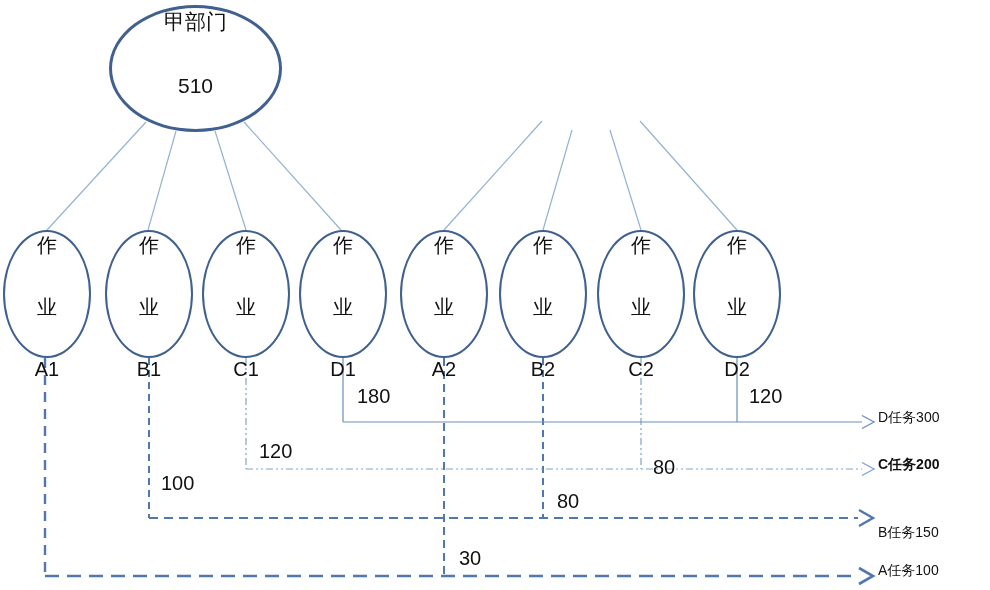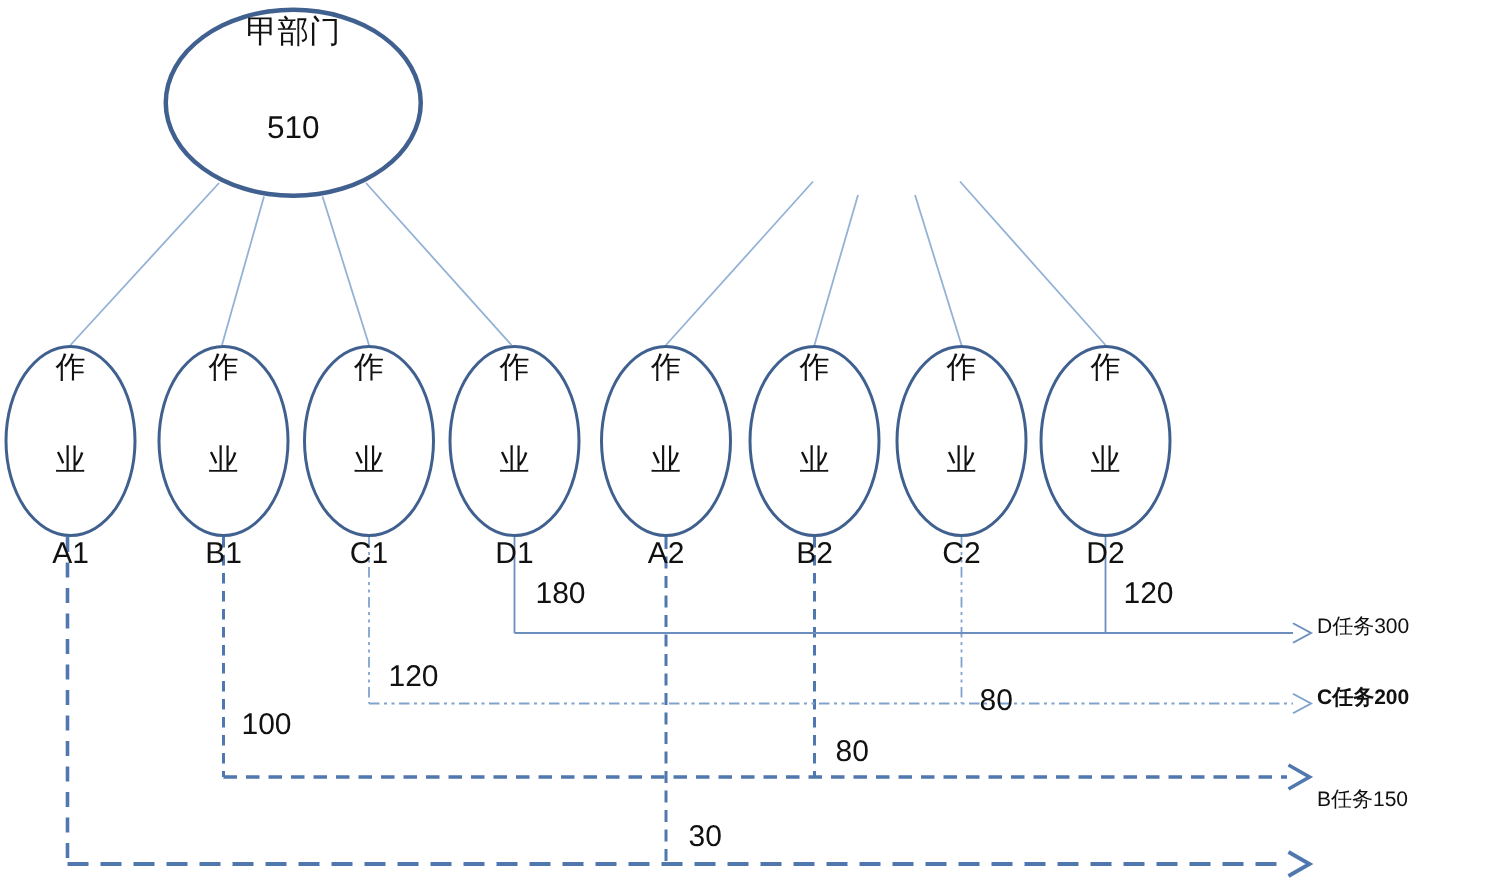--- a/index.html
+++ b/index.html
@@ -149,14 +149,15 @@
   <span class="amt" style="left:259px;top:440px;">120</span>
   <span class="amt" style="left:357px;top:385px;">180</span>
   <span class="amt" style="left:459px;top:547px;">30</span>
   <span class="amt" style="left:557px;top:490px;">80</span>
   <span class="amt" style="left:653px;top:440px;margin-top:16px;">80</span>
   <span class="amt" style="left:749px;top:385px;">120</span>
 
   <span class="task" style="left:878px;top:409px;">D任务300</span>
   <span class="task" style="left:878px;top:456px;font-weight:bold;">C任务200</span>
   <span class="task" style="left:878px;top:524px;">B任务150</span>
+  <span class="task" style="left:878px;top:562px;">A任务100</span>
 
 </div>
 
 </body></html>

